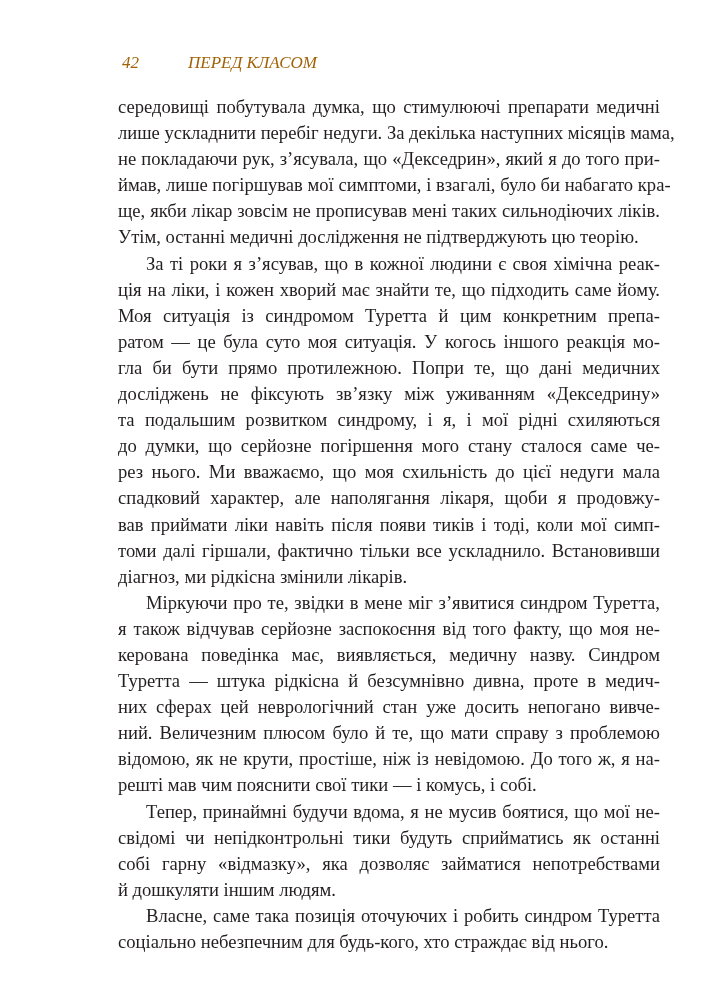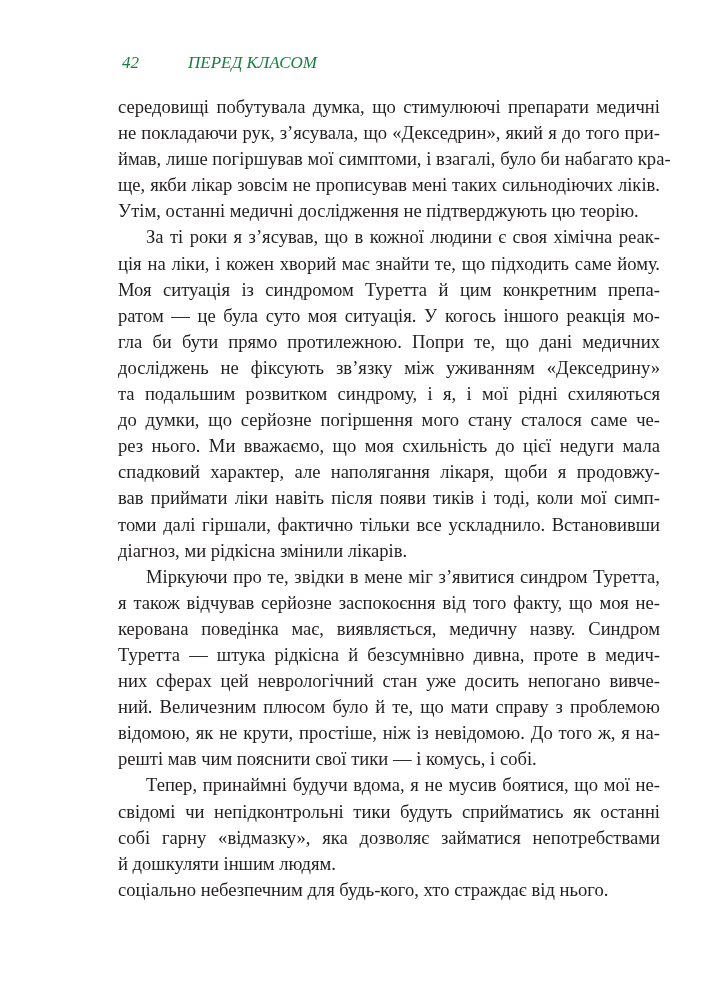--- a/index.html
+++ b/index.html
@@ -20,21 +20,21 @@
       left: 118px;
       top: 52px;
       width: 542px;
     }
     .running-head {
       font-family: "Liberation Serif", "DejaVu Serif", serif;
       font-style: italic;
       font-size: 17px;
       line-height: 22px;
       height: 22px;
-      color: #15803d;
+      color: #a16207;
       white-space: nowrap;
       margin-left: 4px;
     }
     .running-head .folio {
       display: inline-block;
       width: 66px;
     }
     .body-text {
       margin-top: 20px;
       font-family: "Liberation Serif", "DejaVu Serif", serif;
@@ -60,20 +60,21 @@
 </head>
 <body>
 
 <div class="page">
   <div class="running-head">
     <span class="folio">42</span><span>ПЕРЕД КЛАСОМ</span>
   </div>
   <div class="body-text" id="body-text">
       <div>
         <span class="line">середовищі побутувала думка, що стимулюючі препарати медичні</span>
+        <span class="line">лише ускладнити перебіг недуги. За декілька наступних місяців мама,</span>
         <span class="line">не покладаючи рук, з’ясувала, що «Декседрин», який я до того при-</span>
         <span class="line">ймав, лише погіршував мої симптоми, і взагалі, було би набагато кра-</span>
         <span class="line">ще, якби лікар зовсім не прописував мені таких сильнодіючих ліків.</span>
         <span class="line last">Утім, останні медичні дослідження не підтверджують цю теорію.</span>
       </div>
       <div>
         <span class="line indent">За ті роки я з’ясував, що в кожної людини є своя хімічна реак-</span>
         <span class="line">ція на ліки, і кожен хворий має знайти те, що підходить саме йому.</span>
         <span class="line">Моя ситуація із синдромом Туретта й цим конкретним препа-</span>
         <span class="line">ратом — це була суто моя ситуація. У когось іншого реакція мо-</span>
@@ -97,16 +98,17 @@
         <span class="line">відомою, як не крути, простіше, ніж із невідомою. До того ж, я на-</span>
         <span class="line last">решті мав чим пояснити свої тики — і комусь, і собі.</span>
       </div>
       <div>
         <span class="line indent">Тепер, принаймні будучи вдома, я не мусив боятися, що мої не-</span>
         <span class="line">свідомі чи непідконтрольні тики будуть сприйматись як останні</span>
         <span class="line">собі гарну «відмазку», яка дозволяє займатися непотребствами</span>
         <span class="line last">й дошкуляти іншим людям.</span>
       </div>
       <div>
+        <span class="line indent">Власне, саме така позиція оточуючих і робить синдром Туретта</span>
         <span class="line last">соціально небезпечним для будь-кого, хто страждає від нього.</span>
       </div>
     </div>
 </div>
 
 </body></html>

